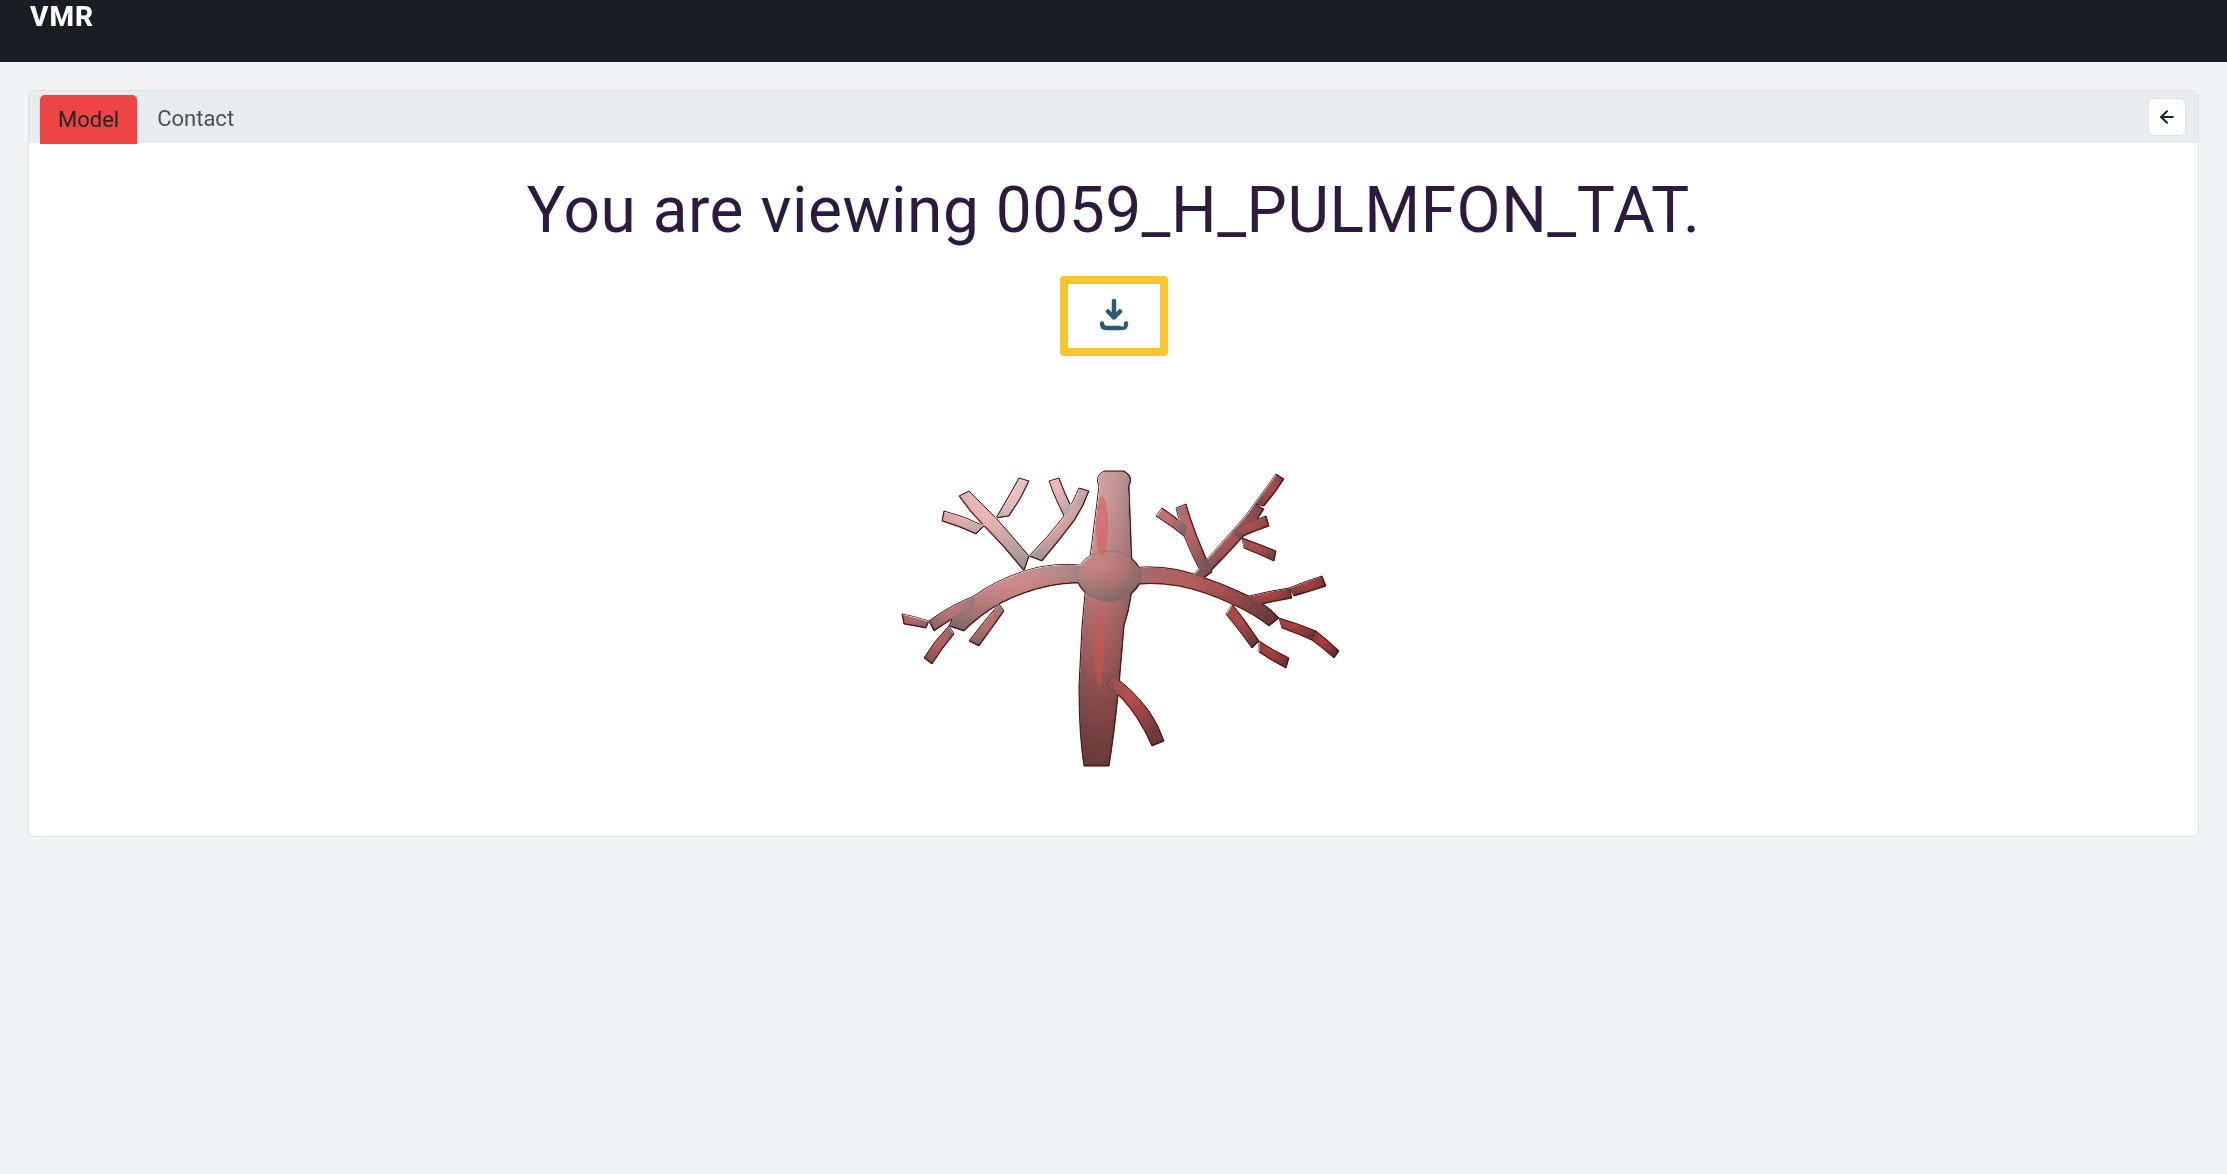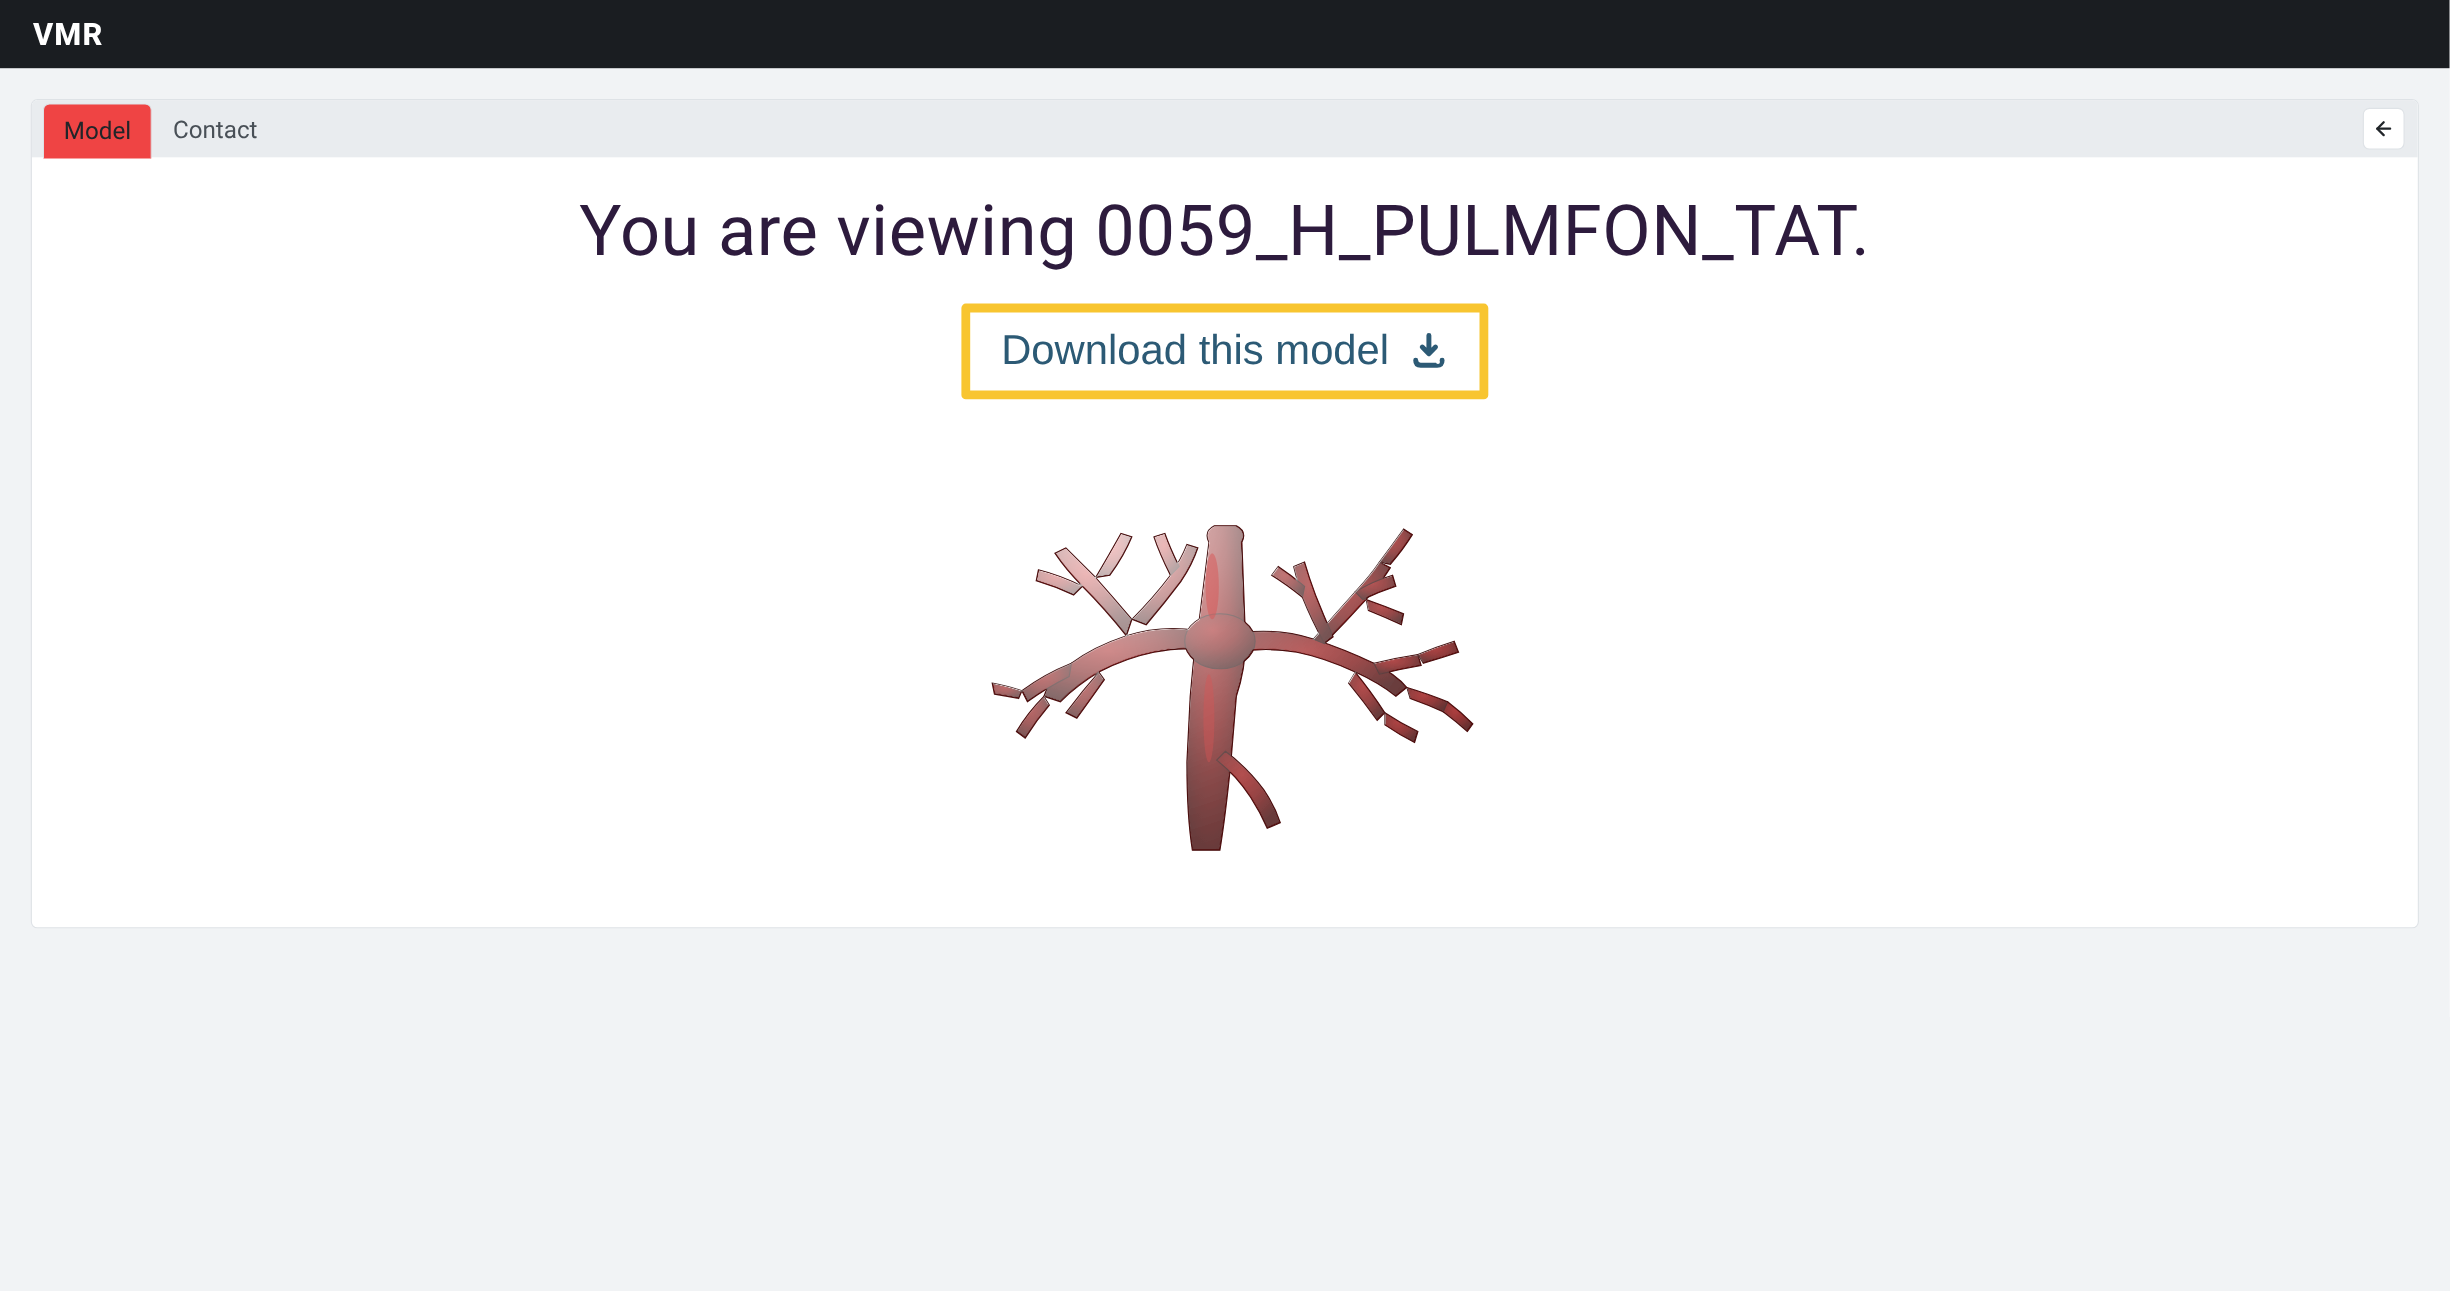--- a/index.html
+++ b/index.html
@@ -9,21 +9,21 @@
     }
     body {
       font-family: -apple-system, BlinkMacSystemFont, "Segoe UI", Roboto, "Helvetica Neue", Arial, sans-serif;
       background-color: #f1f3f5;
       color: #212529;
     }
     .navbar {
       background-color: #1a1d21;
       height: 62px;
       display: flex;
-      align-items: center;
+      align-items: flex-start;
       padding: 0 30px;
       justify-content: space-between;
     }
     .navbar-brand {
       color: #ffffff;
       font-weight: 800;
       font-size: 28px;
       letter-spacing: 1px;
       text-decoration: none;
     }
@@ -159,21 +159,20 @@
           <line x1="19" y1="12" x2="5" y2="12"></line>
           <polyline points="12 19 5 12 12 5"></polyline>
         </svg>
       </button>
     </div>
     <div class="card-content">
       <h1 class="page-title">
         <span>You are viewing </span><span>0059_H_PULMFON_TAT</span><span>.</span>
       </h1>
       <button class="download-button">
-        <span>Download this model</span>
         <span class="download-icon">
           <svg width="36" height="36" viewBox="0 0 24 24" fill="#2c5a75">
             <path d="M12 2 L12 13 M12 13 L8 9 M12 13 L16 9" stroke="#2c5a75" stroke-width="3" stroke-linecap="round" stroke-linejoin="round" fill="none"></path>
             <path d="M4 17 Q4 20 7 20 L17 20 Q20 20 20 17" stroke="#2c5a75" stroke-width="3" stroke-linecap="round" fill="none"></path>
             <circle cx="17.5" cy="18" r="1.2" fill="#ffffff"></circle>
           </svg>
         </span>
       </button>
       <div class="model-viewer">
         <svg class="model-svg" viewBox="0 0 520 380">

